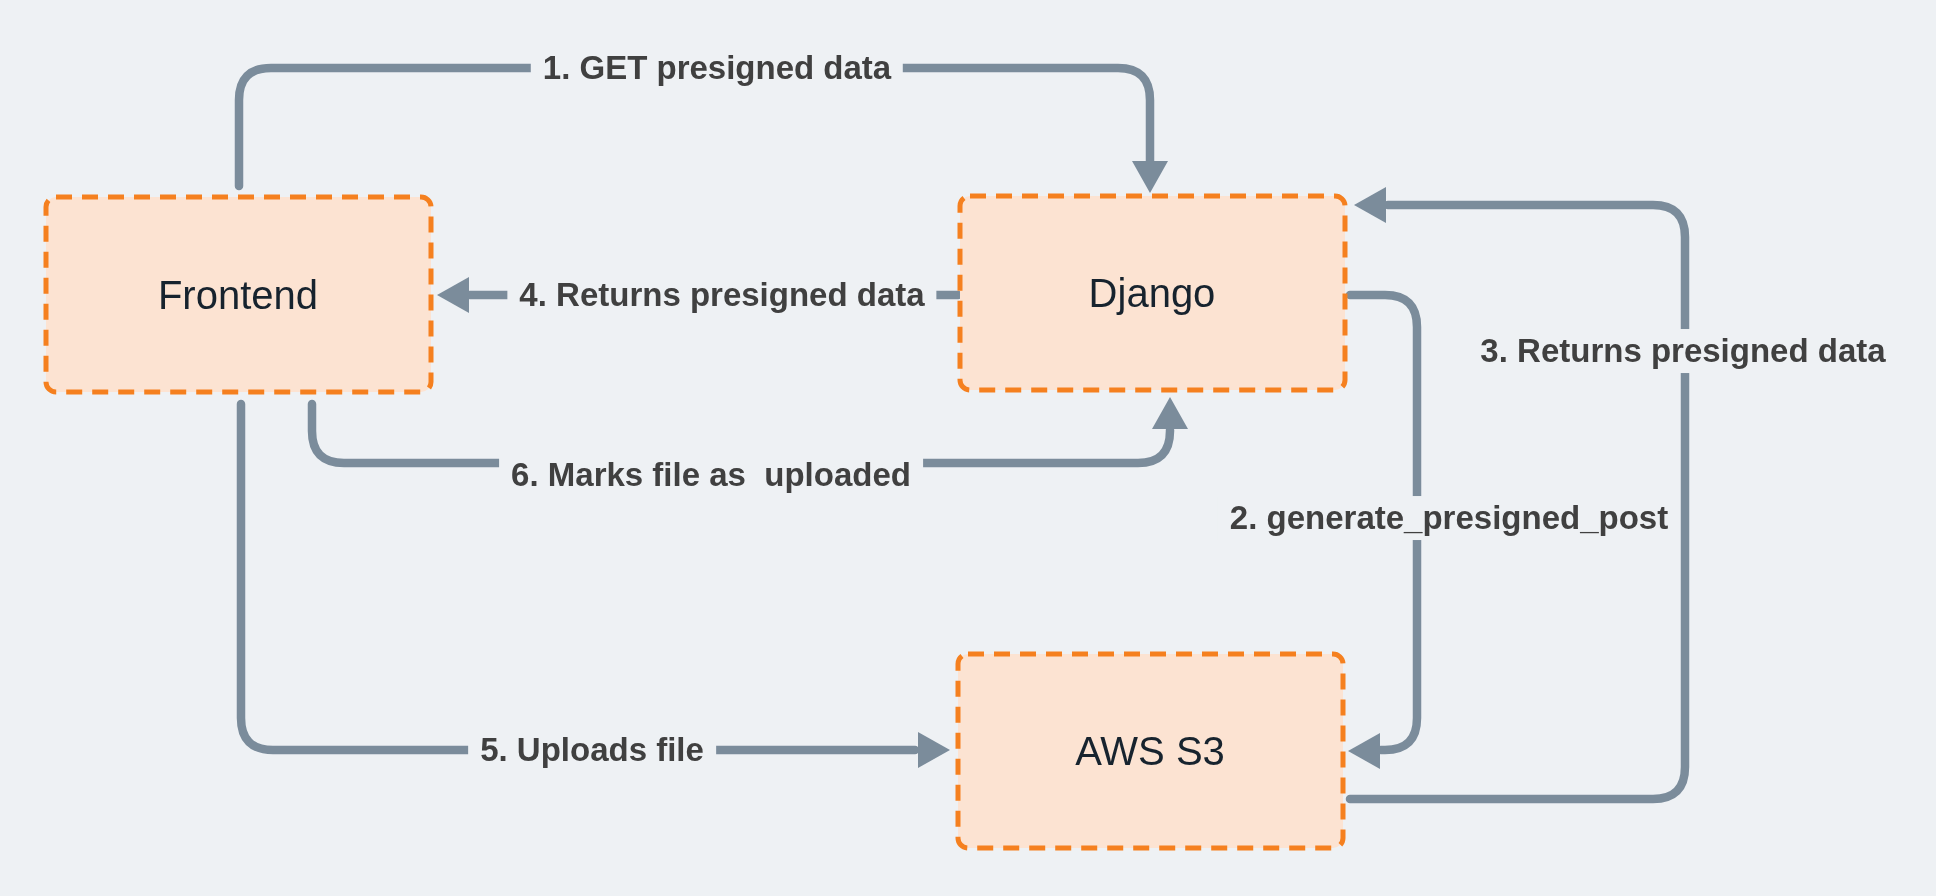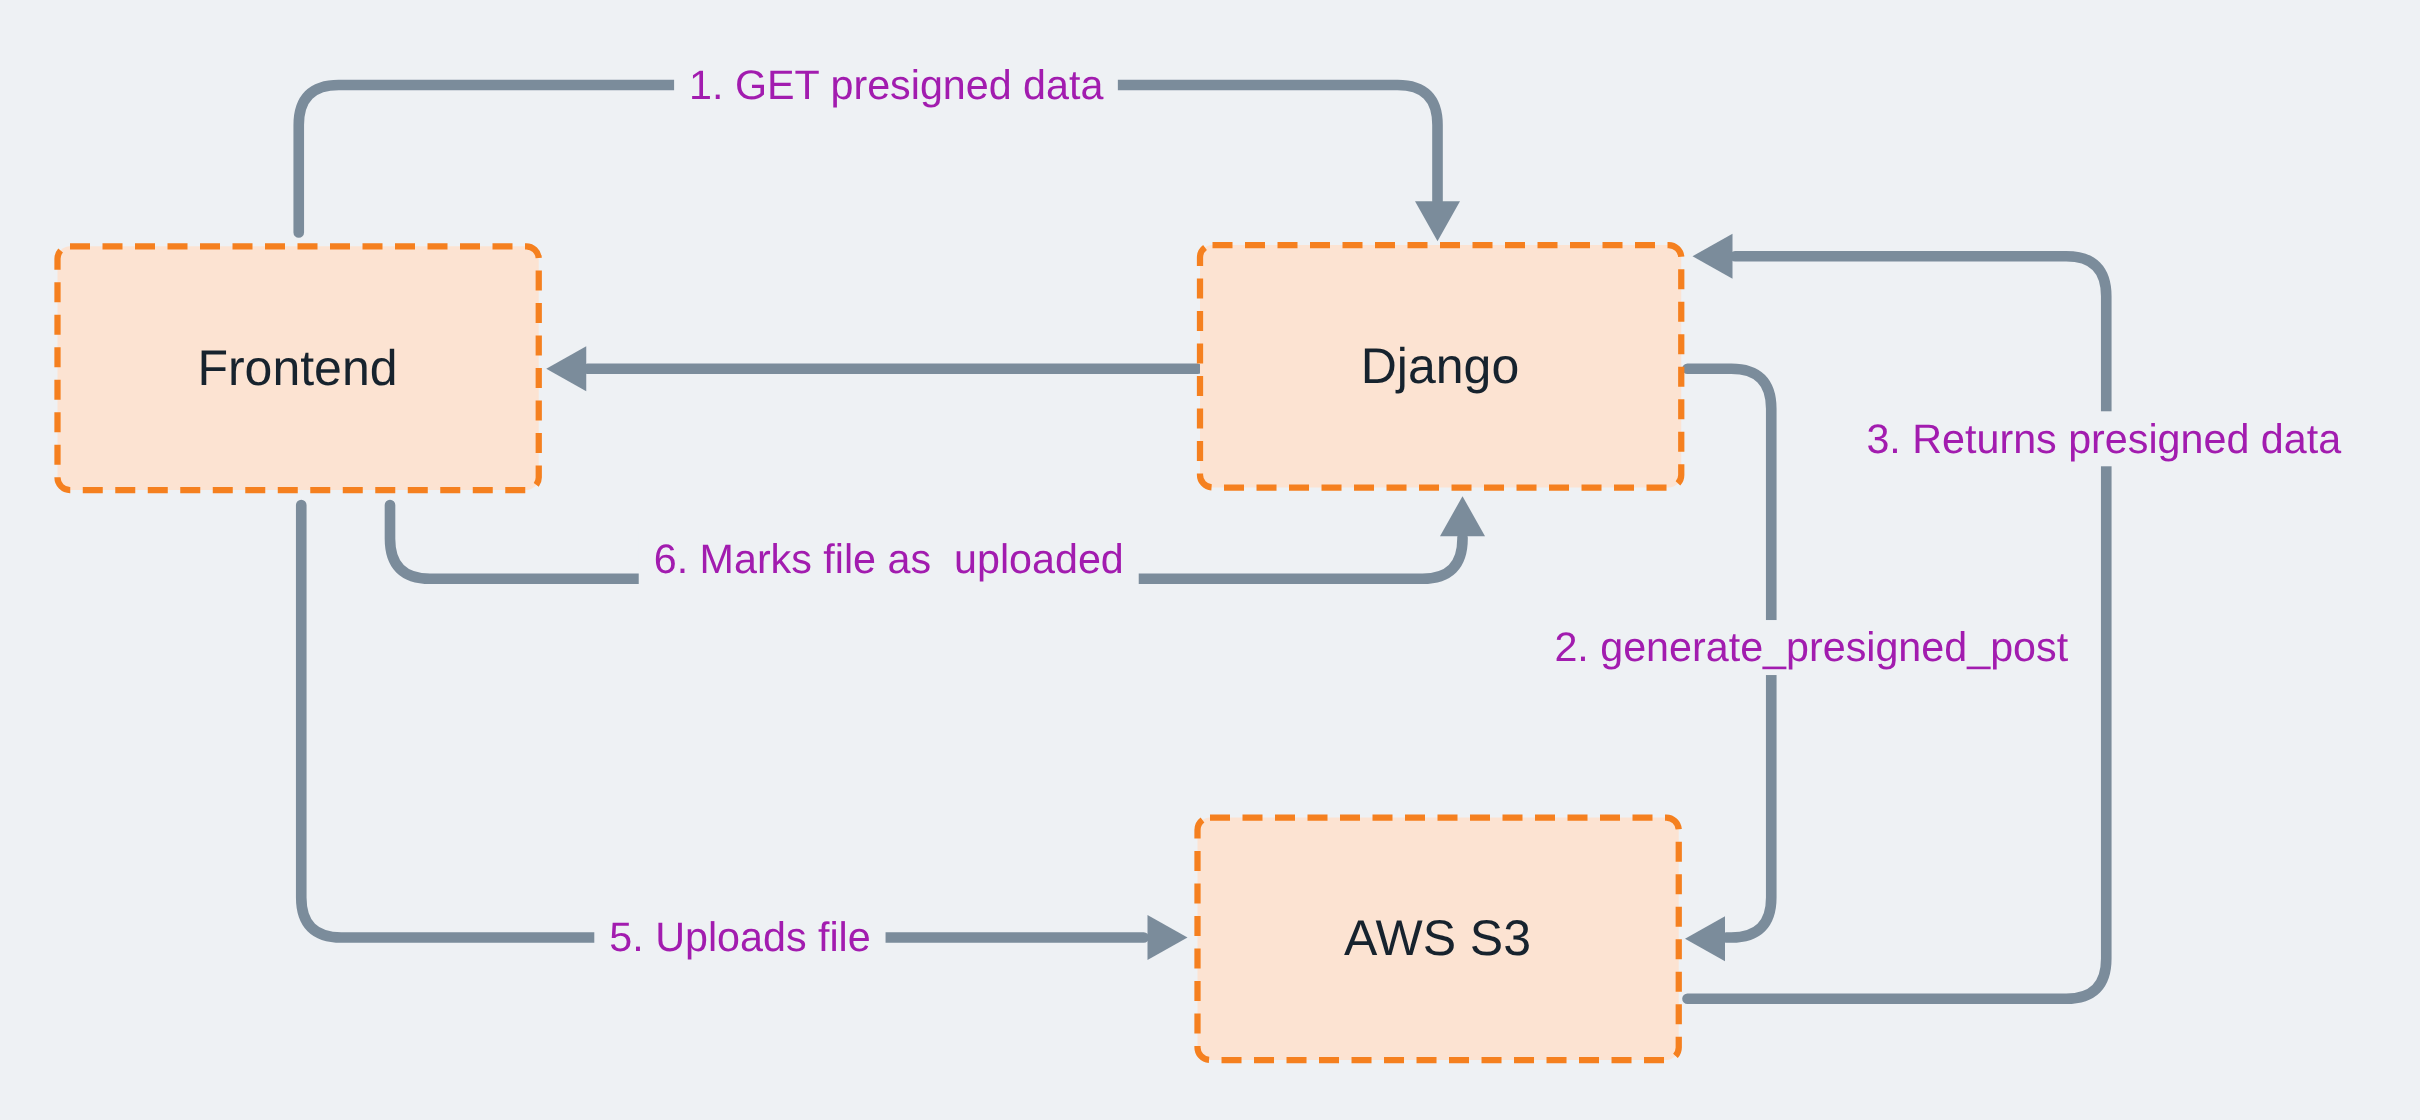--- a/index.html
+++ b/index.html
@@ -17,26 +17,27 @@
   }
   .canvas svg {
     position: absolute;
     left: 0;
     top: 0;
   }
   .edge-label {
     position: absolute;
     transform: translate(-50%, -50%);
     background: #eef1f4;
-    color: #a21caf;
+    color: #404040;
     font-size: 33px;
     line-height: 1.15;
     padding: 3px 12px;
     white-space: pre;
     z-index: 2;
+    font-weight: bold;
   }
   .node-rect {
     fill: #fce3d2;
     stroke: #f5801f;
     stroke-width: 5;
     stroke-dasharray: 16 10;
   }
   .node-text {
     fill: #17232e;
     font-size: 40px;
@@ -94,18 +95,19 @@
       <text class="node-text" x="1150" y="751" text-anchor="middle" dominant-baseline="central">AWS S3</text>
     </g>
   </svg>
 
   <div class="edge-label" style="left:717px;  top:68px;">1. GET presigned data</div>
 
   <div class="edge-label" style="left:1449px; top:518px;">2. generate_presigned_post</div>
 
   <div class="edge-label" style="left:1683px; top:351px;">3. Returns presigned data</div>
 
+  <div class="edge-label" style="left:722px;  top:295px;">4. Returns presigned data</div>
 
   <div class="edge-label" style="left:592px;  top:750px;">5. Uploads file</div>
 
-  <div class="edge-label" style="left:711px;  top:447px;">6. Marks file as  uploaded</div>
+  <div class="edge-label" style="left:711px;  top:475px;">6. Marks file as  uploaded</div>
 
 </div>
 
 </body></html>

